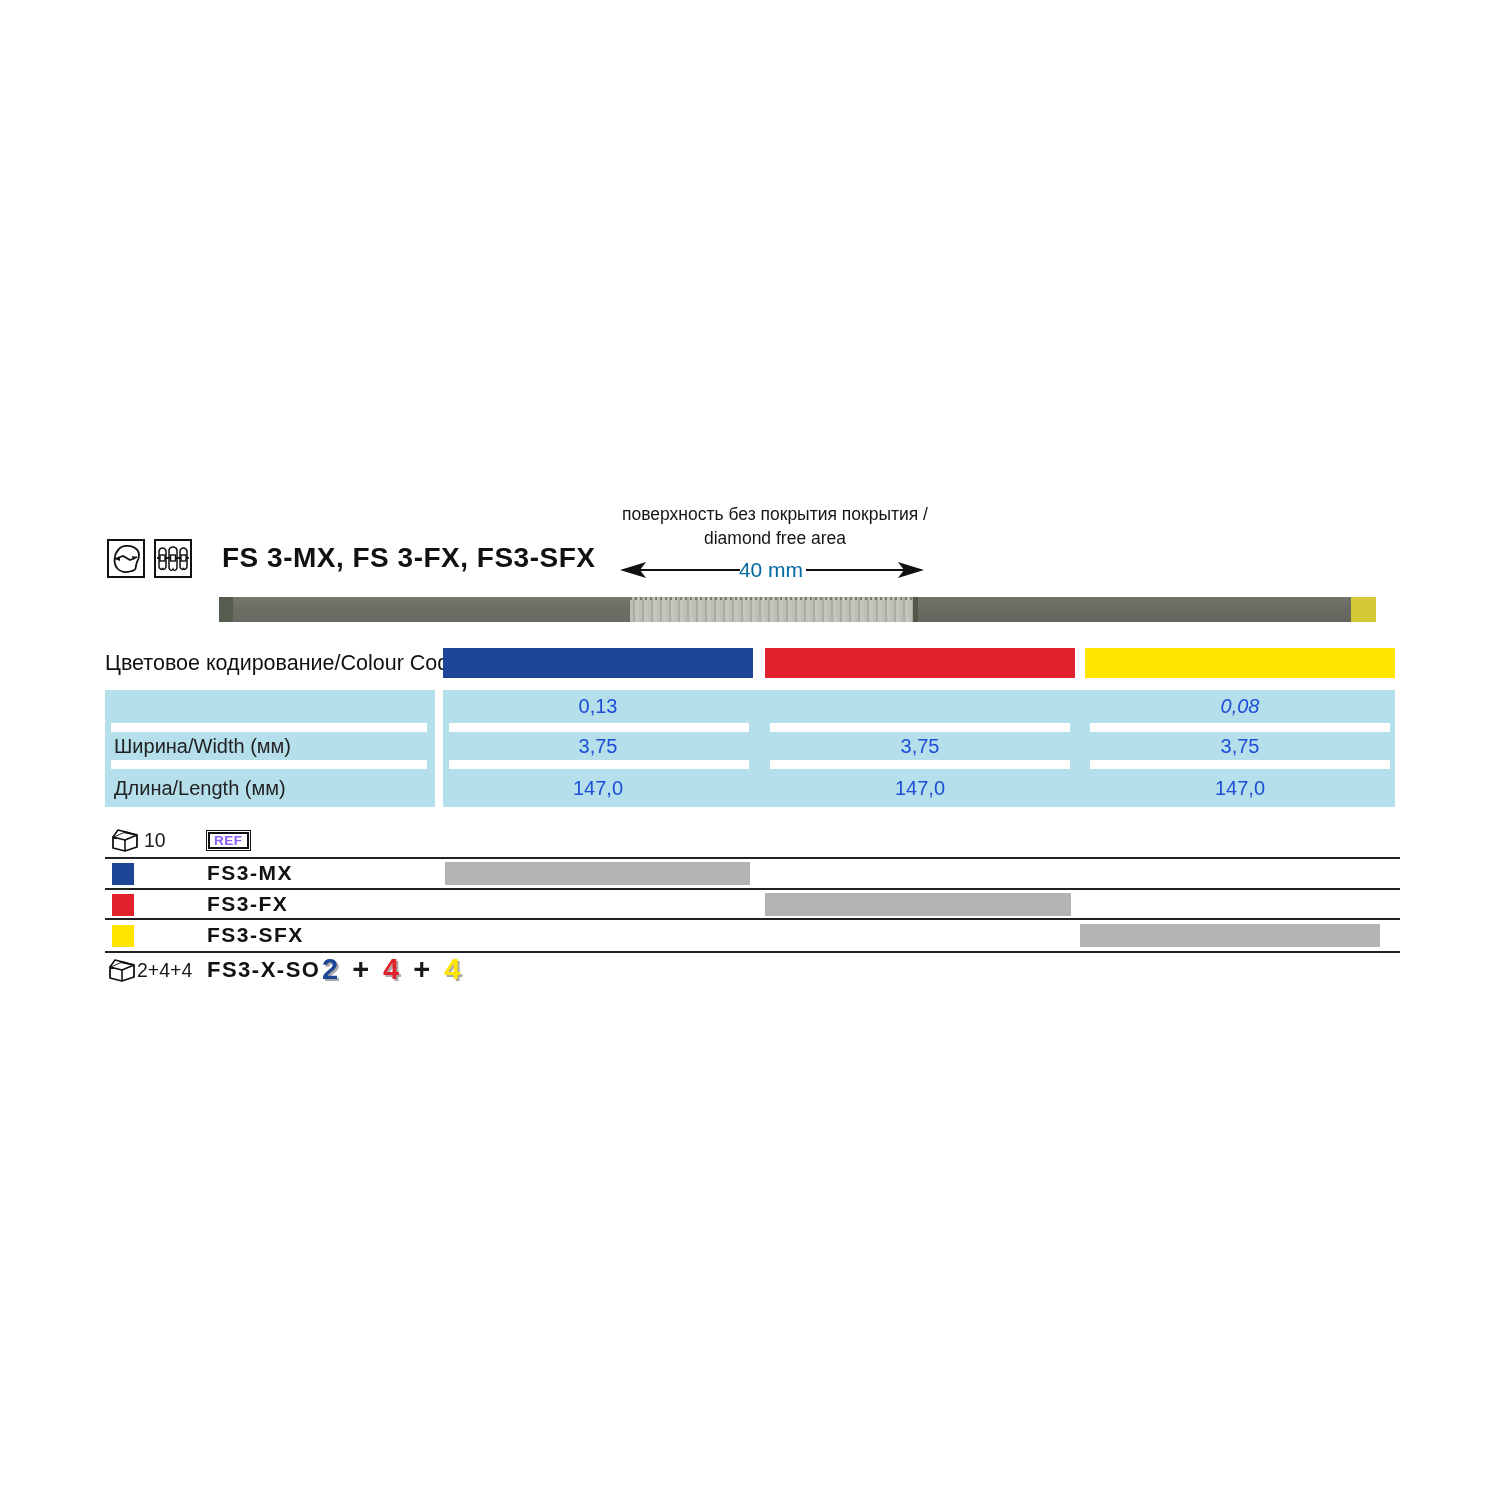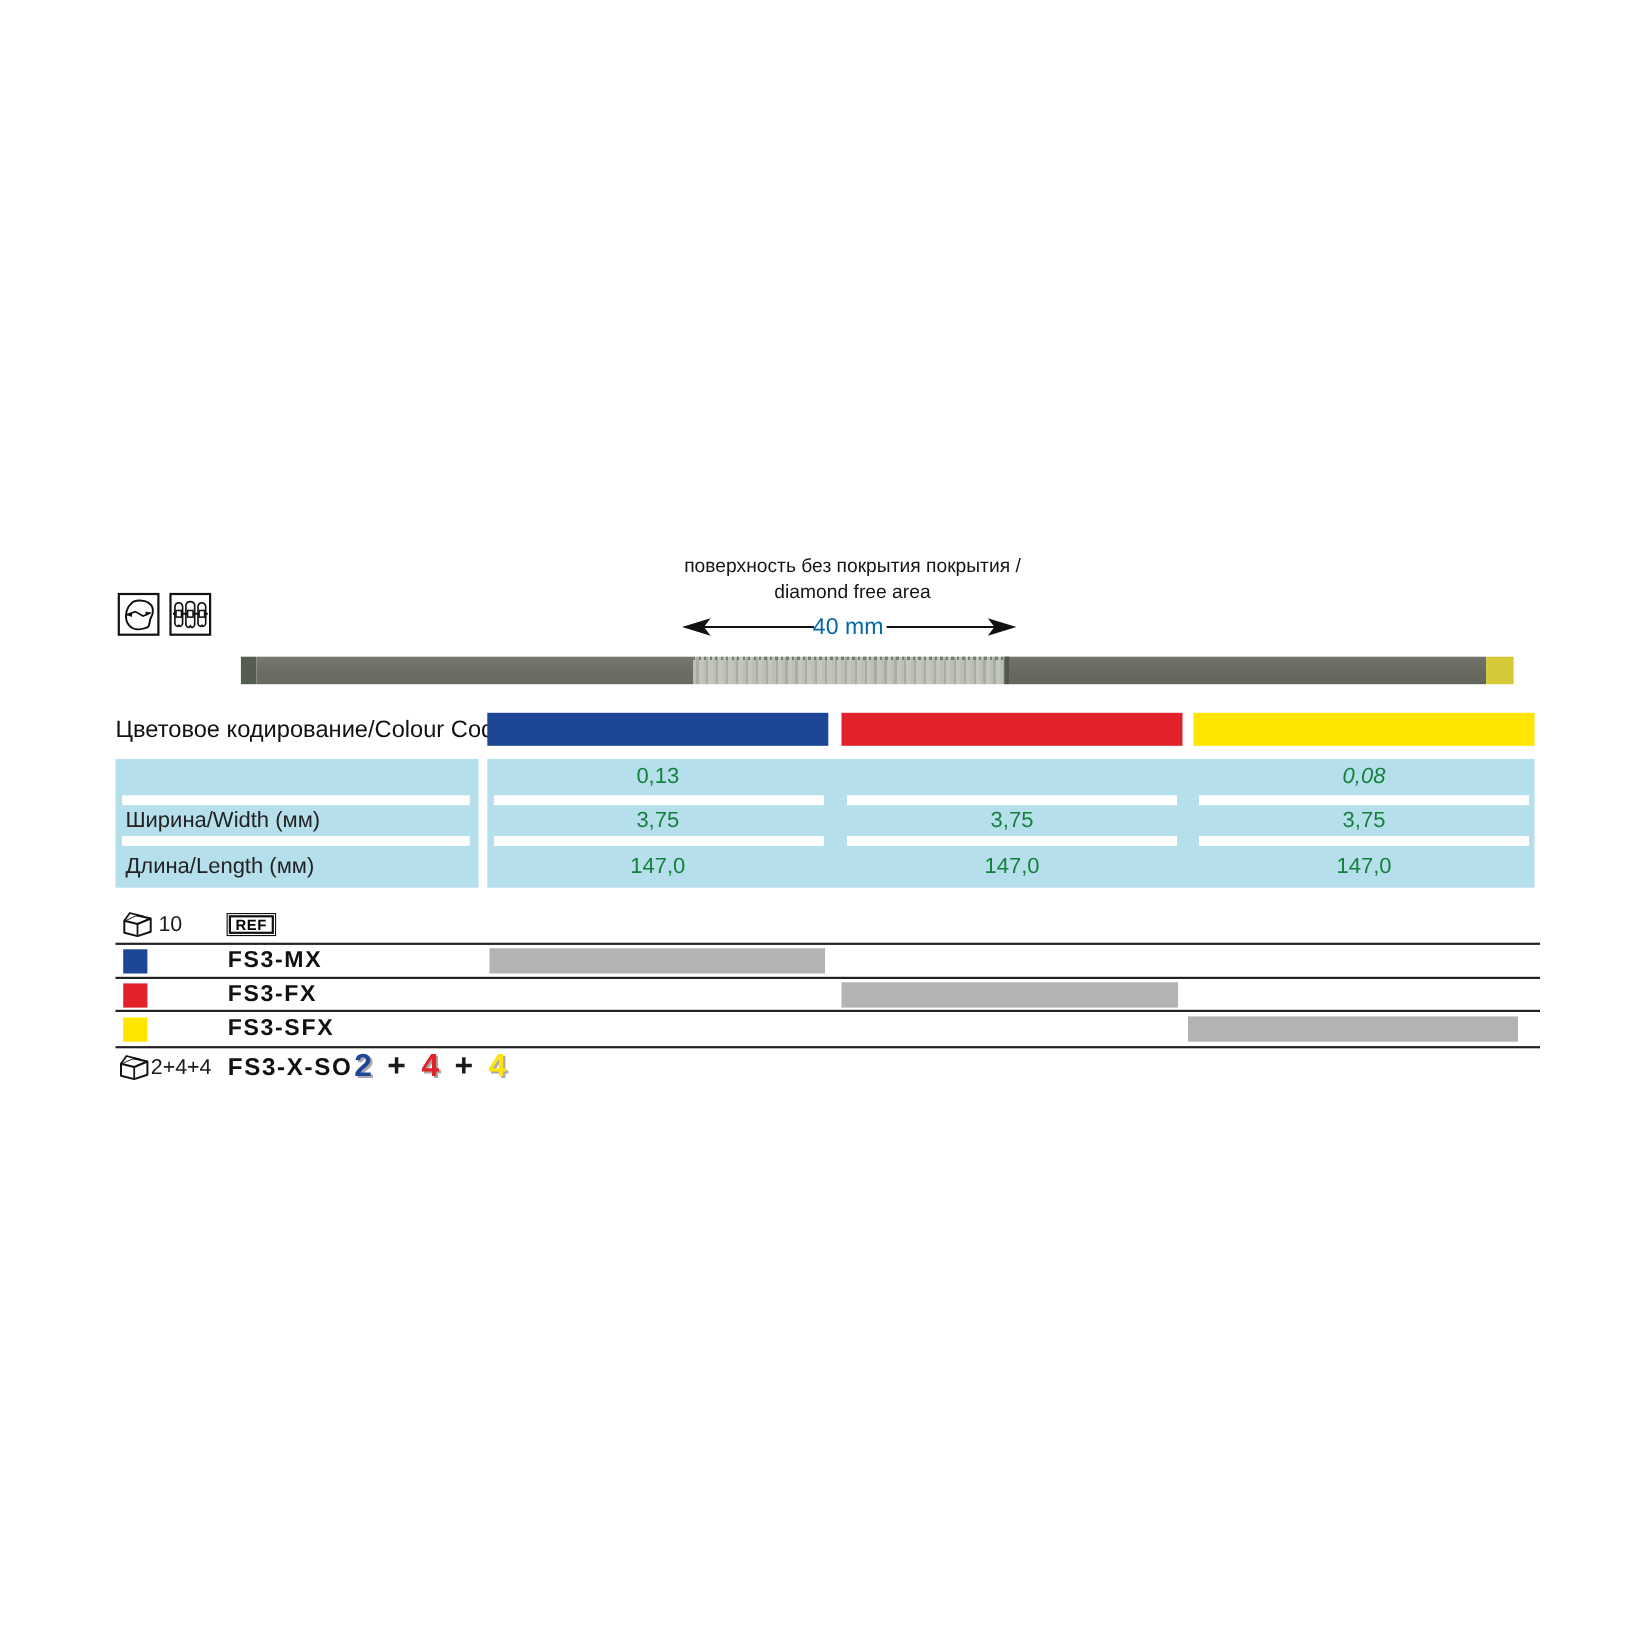--- a/index.html
+++ b/index.html
@@ -22,30 +22,30 @@
   
   .strip-seg{position:absolute;top:0;height:100%;}
 
   
   .cc-label{font-size:21.5px;color:#111;}
   .cc-bar{position:absolute;top:648px;height:30px;}
 
   
   .tbl-panel{background:#b5dfeb;}
   .tbl-label{font-size:20px;color:#222;padding-left:9px;box-sizing:border-box;}
-  .tbl-value{font-size:20px;color:#15803d;}
+  .tbl-value{font-size:20px;color:#1d4ed8;}
   .tbl-sep{background:#ffffff;height:9px;}
 
   
   .rule{background:#222;height:2px;}
   .qty-label{font-size:19.5px;color:#1a1a1a;}
   .ref-box{
     box-sizing:border-box;border:2px solid #111;outline:1px solid #111;outline-offset:1px;
     font-size:13.5px;font-weight:bold;letter-spacing:.5px;padding:0 4px;height:17px;
-    display:flex;align-items:center;background:#fff;color:#000000;
+    display:flex;align-items:center;background:#fff;color:#8b5cf6;
   }
   .color-square{width:22px;height:22px;}
   .item-name{font-size:21px;font-weight:bold;letter-spacing:1.5px;color:#111;}
   .ph-bar{position:absolute;height:23px;}
   .set-parts{font-size:29px;font-weight:800;letter-spacing:1px;display:flex;gap:13px;}
   .set-parts .digit{text-shadow:2px 2px 0 #a9a9a9;}
 </style>
 </head>
 <body>
 
@@ -64,20 +64,21 @@
       <path d="M2 8 C3 4 8 4 9 8 L9 24 C8 27 6 27 5.5 25 C5 27 3 27 2 24 Z" fill="none" stroke="#111" stroke-width="1.5"></path>
       <path d="M12 7 C13 3 19 3 20 7 L20 25 C19 28 17 28 16 26 C15 28 13 28 12 25 Z" fill="none" stroke="#111" stroke-width="1.5"></path>
       <path d="M23 8 C24 4 29 4 30 8 L30 24 C29 27 27 27 26.5 25 C26 27 24 27 23 24 Z" fill="none" stroke="#111" stroke-width="1.5"></path>
       <line x1="0" y1="15" x2="32" y2="15" stroke="#111" stroke-width="1.8"></line>
       <rect x="3" y="12" width="5" height="6" fill="#fff" stroke="#111" stroke-width="1.4"></rect>
       <rect x="13.5" y="12" width="5" height="6" fill="#fff" stroke="#111" stroke-width="1.4"></rect>
       <rect x="24" y="12" width="5" height="6" fill="#fff" stroke="#111" stroke-width="1.4"></rect>
     </svg>
   </div>
 
+  <div class="abs page-title flexc" style="left:222px;top:538px;height:40px;">FS 3-MX, FS 3-FX, FS3-SFX</div>
 
   <div class="abs annot" style="left:590px;top:502px;width:370px;">
     <div>поверхность без покрытия покрытия /</div>
     <div>diamond free area</div>
   </div>
 
   <svg class="abs" style="left:610px;top:558px;" width="322" height="24" viewBox="0 0 322 24">
     <line x1="28" y1="12" x2="130" y2="12" stroke="#111" stroke-width="2"></line>
     <line x1="196" y1="12" x2="296" y2="12" stroke="#111" stroke-width="2"></line>
     <path d="M10 12 L36 4 L30 12 L36 20 Z" fill="#111"></path>

